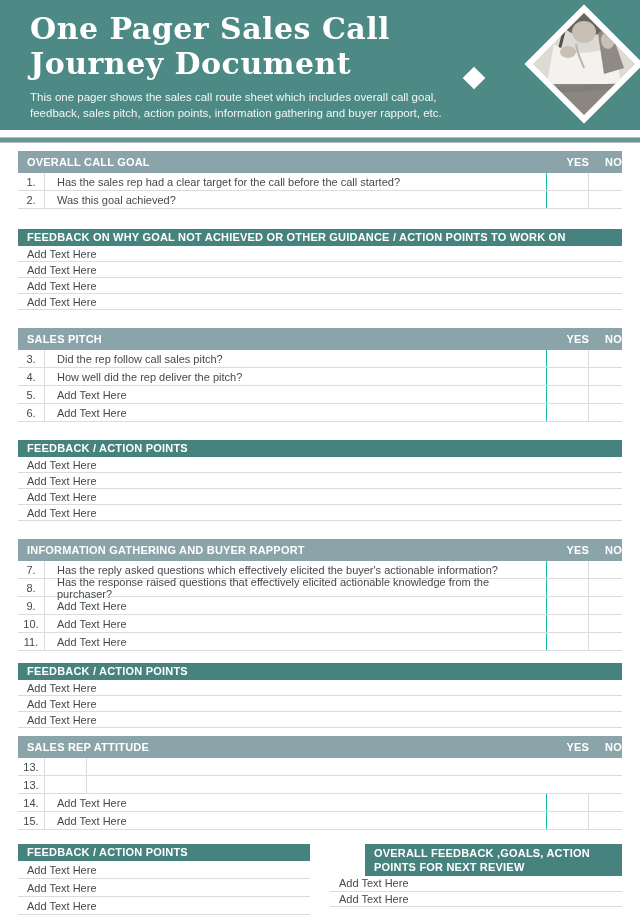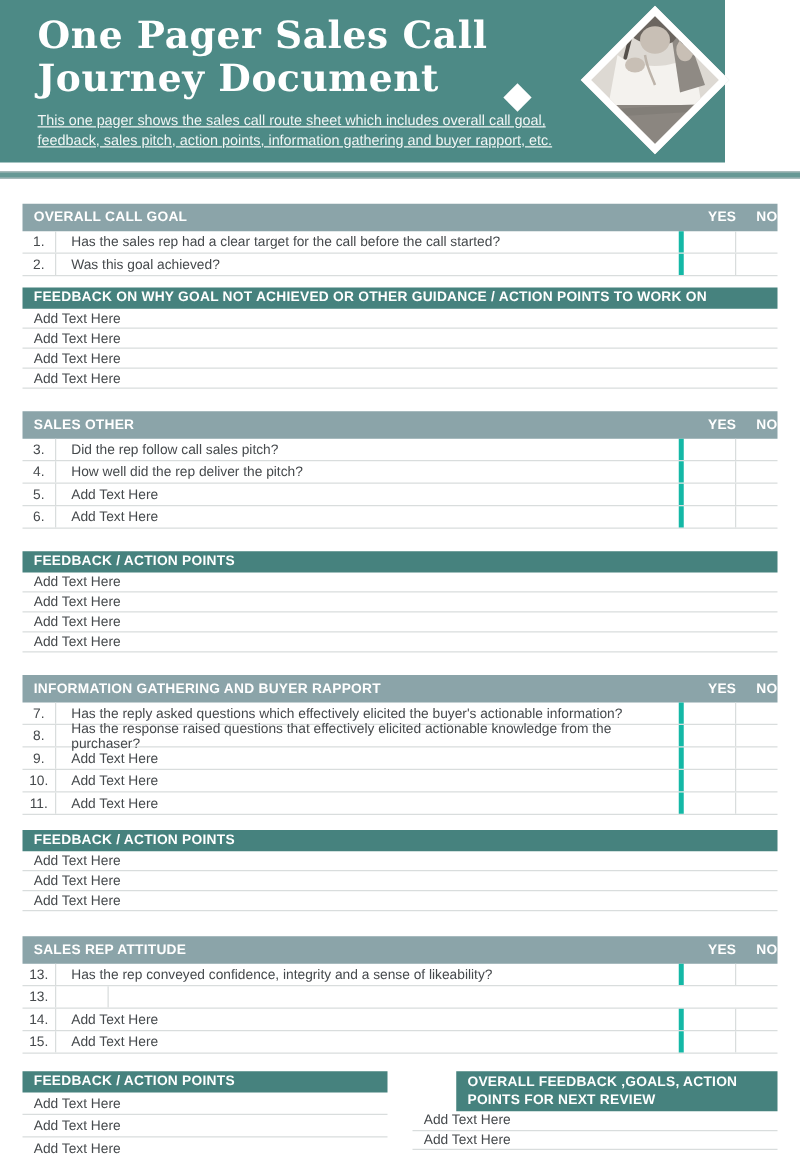--- a/index.html
+++ b/index.html
@@ -1,24 +1,24 @@
 <!DOCTYPE html>
 <html><head>
 <meta charset="utf-8">
 <style>
   * { margin:0; padding:0; box-sizing:border-box; }
   html,body { width:640px; background:#fff; }
   body { font-family:"Liberation Sans", sans-serif; }
   .page { position:relative; width:640px; height:924px; background:#fff; overflow:hidden; }
 
   
-  .banner { position:relative; width:580px; height:130px; background:#4d8a86; overflow:visible; }
+  .banner { position:relative; width:640px; height:130px; background:#4d8a86; overflow:visible; }
   .banner-text { position:absolute; left:30px; top:12px; width:430px; color:#fff; }
   .banner-title { font-family:"DejaVu Serif","Liberation Serif",serif; font-weight:bold; font-size:30px; line-height:1.15; letter-spacing:0.5px; }
-  .banner-sub { margin-top:9px; font-size:11.5px; line-height:1.35; color:#f2f6f5; width:420px;text-decoration:underline; }
+  .banner-sub { margin-top:9px; font-size:11.5px; line-height:1.35; color:#f2f6f5; width:420px; }
 
   .diamond-art { position:absolute; right:0; top:0; width:200px; height:140px; }
   .diamond-main { position:absolute; left:102px; top:22px; width:84px; height:84px;
     transform:rotate(45deg); background:#ddd9d3; border:6px solid #fff; overflow:hidden; }
   .diamond-main .inner { position:absolute; left:-24px; top:-24px; width:120px; height:120px; transform:rotate(-45deg); }
   .diamond-small { position:absolute; background:#fff; transform:rotate(45deg); }
   .d-left  { left:26px; top:70px; width:16px; height:16px; }
   .d-right { left:167px; top:46px; width:17px; height:17px; }
 
   .divider-stripe { width:640px; height:6px; margin-top:7px; background:#679995;
@@ -31,34 +31,34 @@
   .qtable { margin-top:16px; }
   .qhead { display:flex; align-items:center; height:22px; background:#8ba4a9; color:#fff;
     font-weight:bold; font-size:11px; letter-spacing:0.2px; }
   .qhead .t { flex:1; padding-left:9px; }
   .qhead .hy, .qhead .hn { text-align:right; }
   .hy { width:42px; } .hn { width:33px; }
   .qrow { display:flex; align-items:center; height:18px; border-bottom:1px solid #d9dddd;
     font-size:11px; color:#45494c; }
   .c-num { width:27px; text-align:center; border-right:1px solid #d9dddd; align-self:stretch;
     display:flex; align-items:center; justify-content:center; }
-  .c-q { flex:1; padding-left:12px; border-right:4px solid #14b8a6; align-self:stretch;
+  .c-q { flex:1; padding-left:12px; border-right:1px solid #14b8a6; align-self:stretch;
     display:flex; align-items:center; }
   .c-yes { width:42px; border-right:1px solid #d9dddd; align-self:stretch; }
   .c-no { width:33px; align-self:stretch; }
 
   
-  .ftable { margin-top:9px; }
+  .ftable { margin-top:20px; }
   .fhead { display:flex; align-items:center; min-height:17px; background:#46827e; color:#fff;
     font-weight:bold; font-size:11px; letter-spacing:0.2px; padding:1px 9px; line-height:1.3; }
   .frow { display:flex; align-items:center; height:16px; border-bottom:1px solid #d9dddd;
     font-size:11px; color:#45494c; padding-left:9px; }
 
   
-  .mt20 { margin-top:20px; } .mt18 { margin-top:18px; } .mt12 { margin-top:12px; }
+  .mt20 { margin-top:8px; } .mt18 { margin-top:18px; } .mt12 { margin-top:12px; }
 
   
   .bottom-cols { display:flex; margin-top:14px; align-items:flex-start; }
   .bcol-left  { width:292px; }
   .bcol-right { width:292px; margin-left:20px; }
   .bcol-left .frow { height:18px; }
   .bcol-right .fhead { min-height:32px;margin-left:35px; }
   .bcol-right .frow { height:15.5px; }
 </style>
 </head>
@@ -126,21 +126,21 @@
     <div class="ftable">
       <div class="fhead">FEEDBACK ON WHY GOAL NOT ACHIEVED OR OTHER GUIDANCE / ACTION POINTS TO WORK ON</div>
       <div class="frow">Add Text Here</div>
       <div class="frow">Add Text Here</div>
       <div class="frow">Add Text Here</div>
       <div class="frow">Add Text Here</div>
     </div>
 
     <div class="qtable mt18">
       <div class="qhead">
-        <div class="t">SALES OTHER</div>
+        <div class="t">SALES PITCH</div>
         <div class="hy">YES</div>
         <div class="hn">NO</div>
       </div>
       <div class="qrow">
         <div class="c-num">3.</div>
         <div class="c-q">Did the rep follow call sales pitch?</div>
         <div class="c-yes"></div>
         <div class="c-no"></div>
       </div>
       <div class="qrow">
@@ -217,21 +217,20 @@
     </div>
 
     <div class="qtable mt20">
       <div class="qhead">
         <div class="t">SALES REP ATTITUDE</div>
         <div class="hy">YES</div>
         <div class="hn">NO</div>
       </div>
       <div class="qrow">
         <div class="c-num">13.</div>
-        <div class="c-q">Has the rep conveyed confidence, integrity and a sense of likeability?</div>
         <div class="c-yes"></div>
         <div class="c-no"></div>
       </div>
       <div class="qrow">
         <div class="c-num">13.</div>
         <div class="c-yes"></div>
         <div class="c-no"></div>
       </div>
       <div class="qrow">
         <div class="c-num">14.</div>

